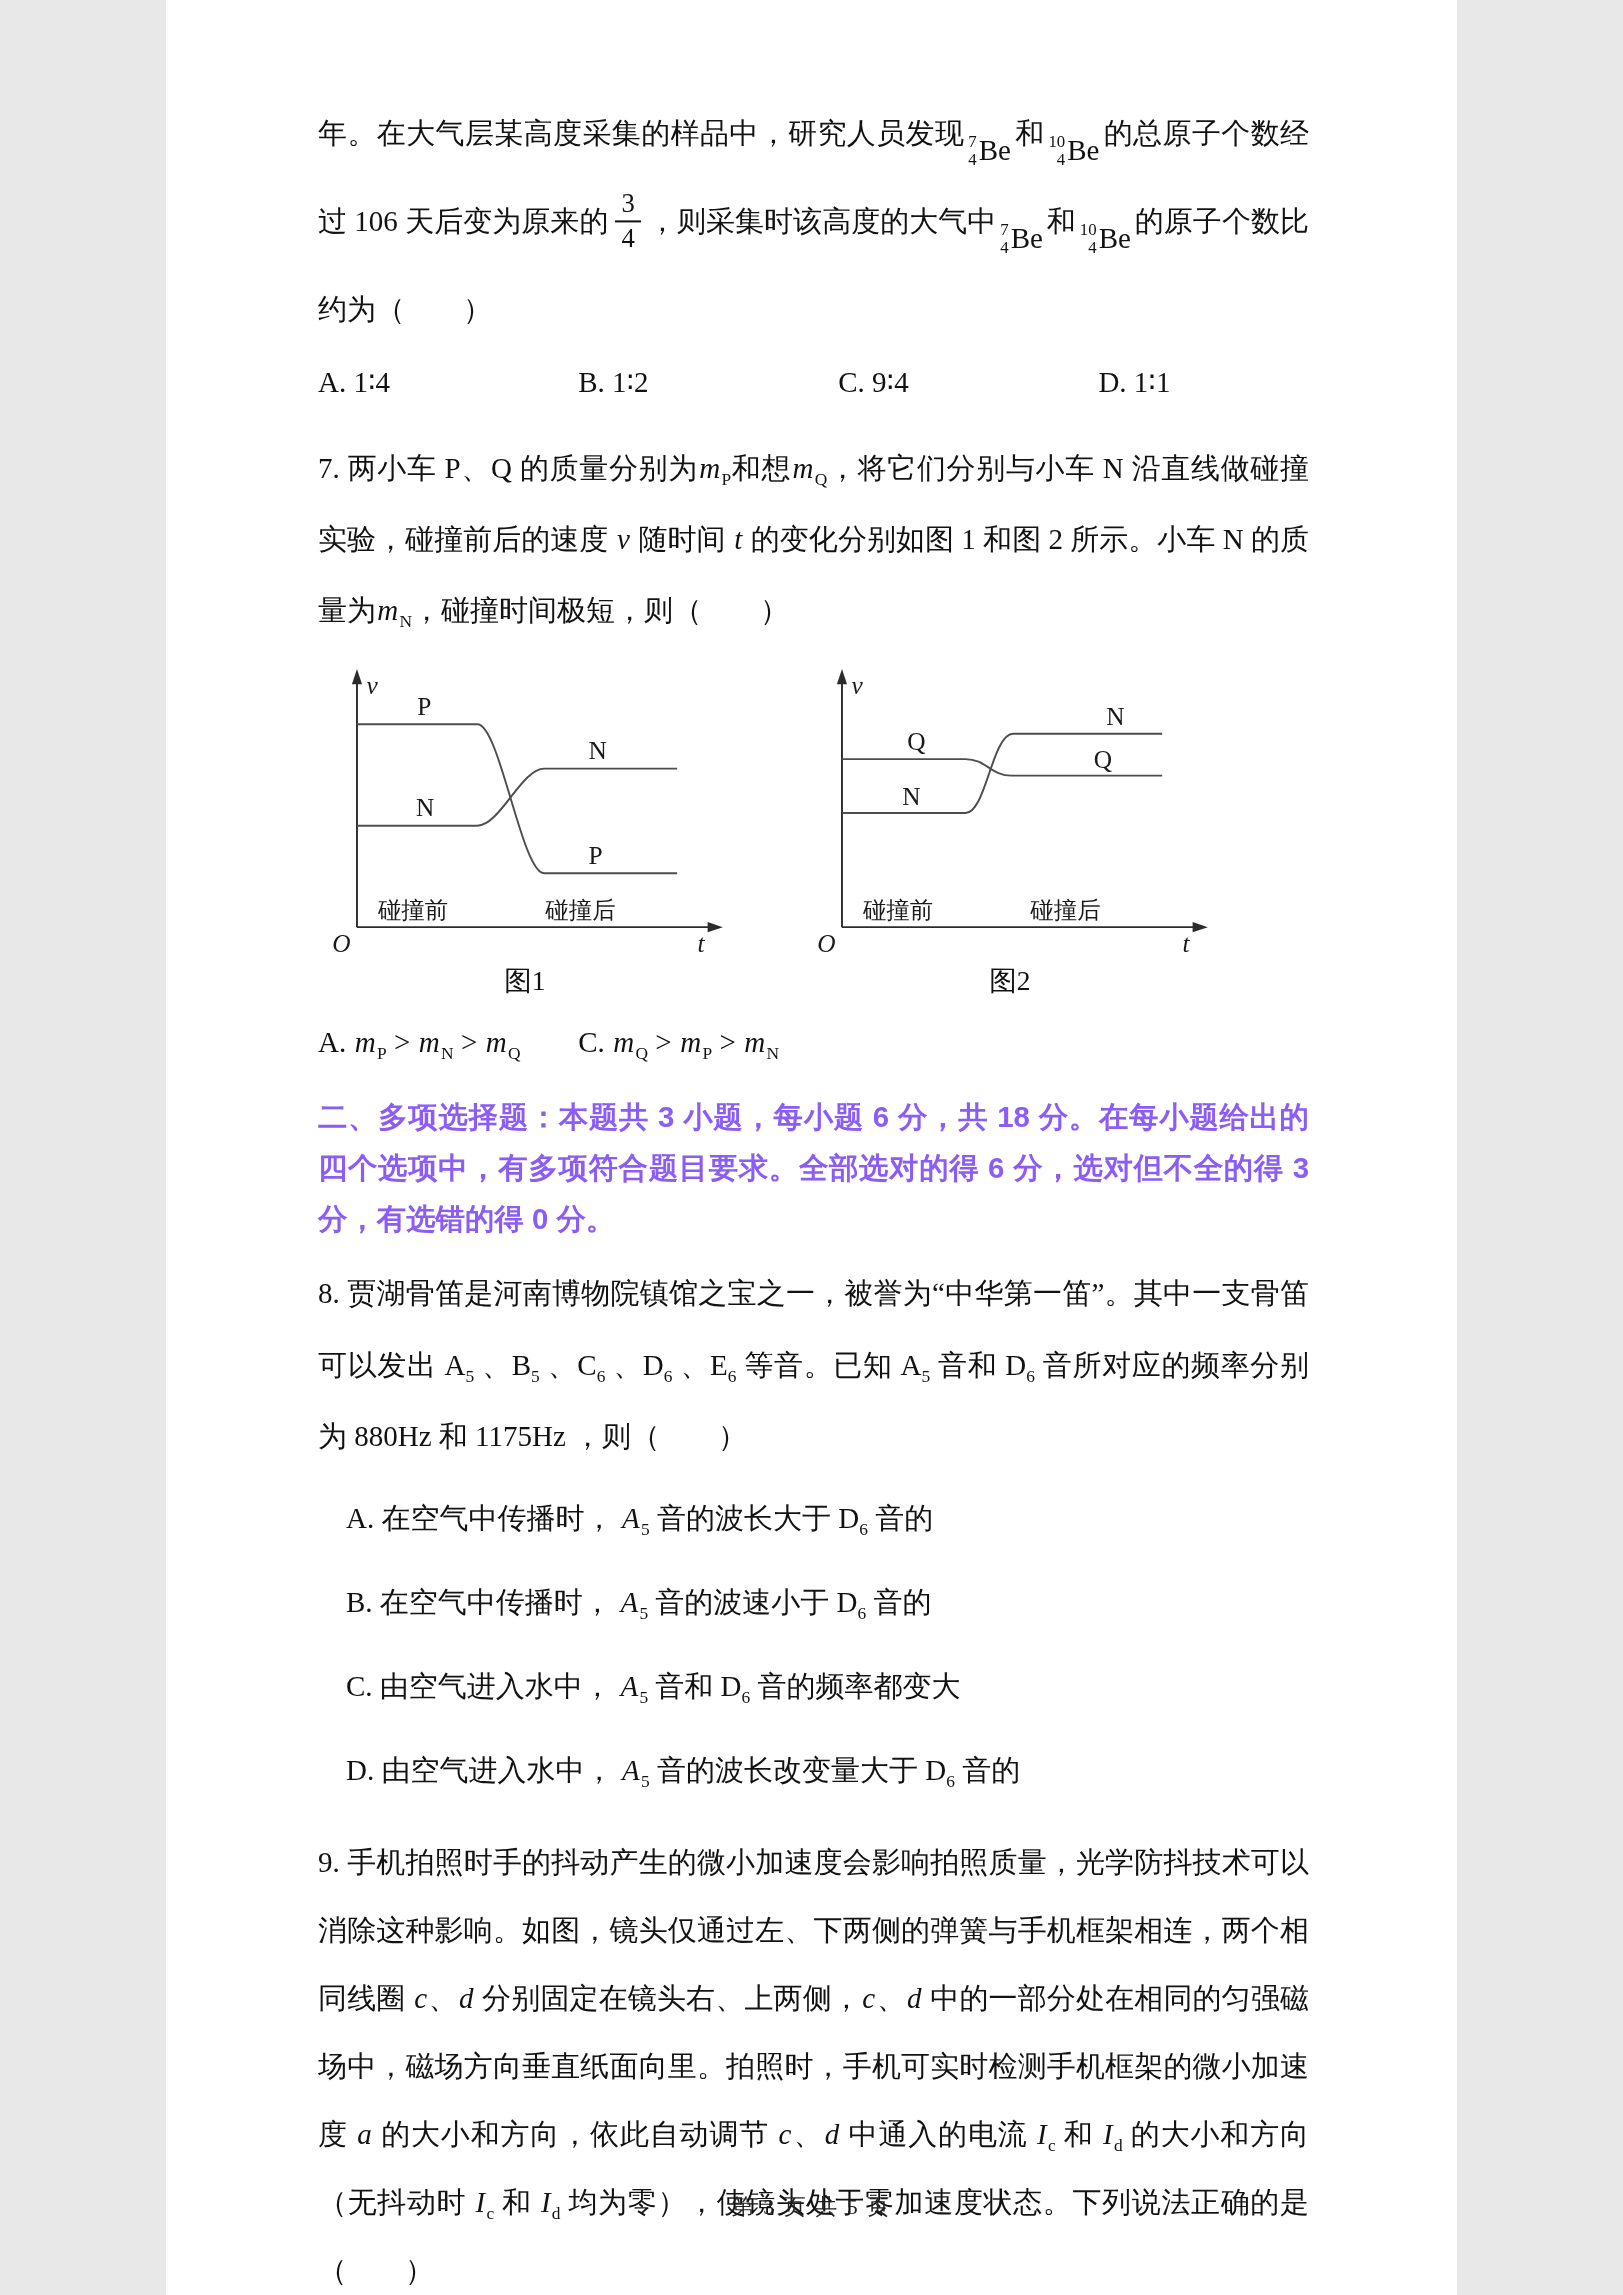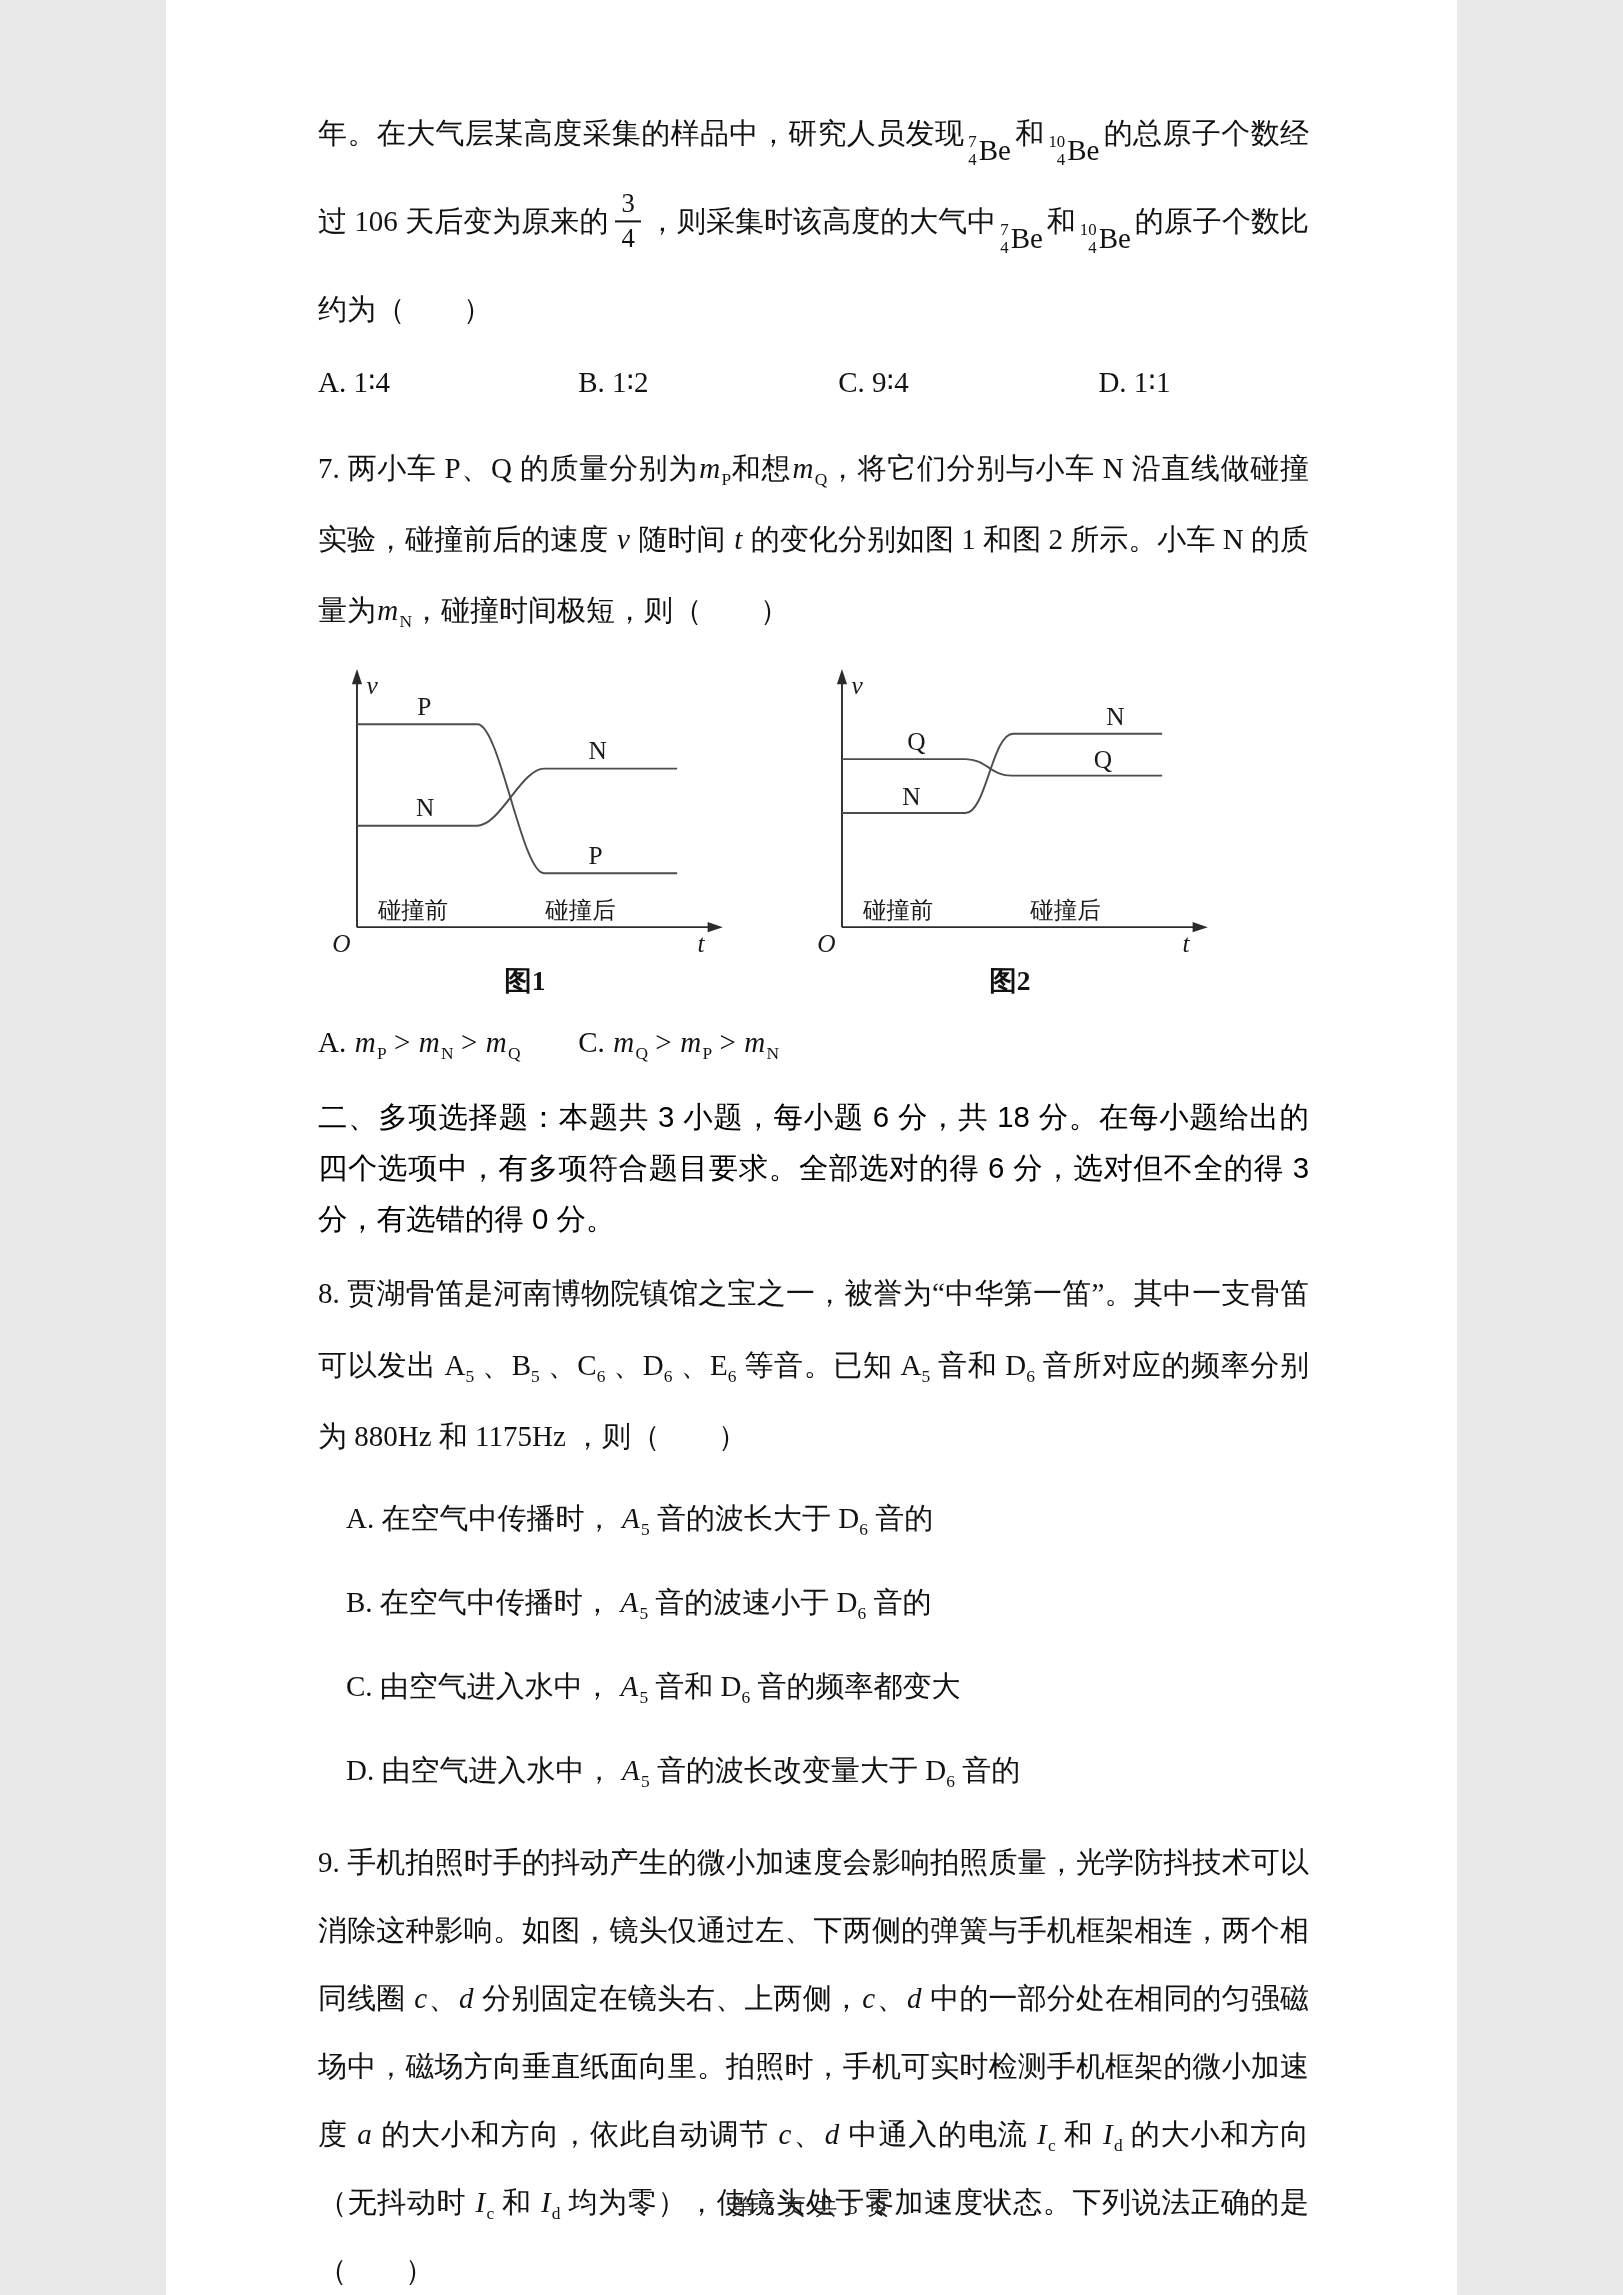--- a/index.html
+++ b/index.html
@@ -41,34 +41,34 @@
     margin:2.6px 0 17px 0;
   }
   .option-cell{white-space:nowrap;}
   .option-line{
     font-size:29px;
     line-height:2.9;
     margin-left:28px;
   }
   .section-title{
     font-family:"Liberation Sans","DejaVu Sans",sans-serif;
-    font-weight:400;
+    font-weight:700;
     font-size:29.4px;
     line-height:1.72;
     text-align:justify;
     margin:17px 0 14.4px 0;
-    color:#000000;
+    color:#8b5cf6;
   }
   .figures{
     display:flex;
     gap:79px;
     margin:18.3px 0 9.2px 3.9px;
   }
   figure{margin:0;display:flex;flex-direction:column;align-items:center;}
-  figcaption{font-size:27.5px;margin-top:1.3px;font-weight:bold;}
+  figcaption{font-size:27.5px;margin-top:1.3px;}
   svg.graph{display:block;}
   .axis{stroke:#2b2b2b;stroke-width:3;fill:none;}
   .axis-head{fill:#2b2b2b;stroke:none;}
   .curve{stroke:#4d4d4d;stroke-width:3;fill:none;}
   .glabel{font-size:40px;font-family:"Liberation Serif","DejaVu Serif",serif;fill:#1a1a1a;}
   .gvar{font-style:italic;}
   .gcjk{font-size:37px;font-family:"Liberation Serif","DejaVu Serif",serif;fill:#1a1a1a;}
   .footer{
     position:absolute;
     left:0;right:0;bottom:73px;

